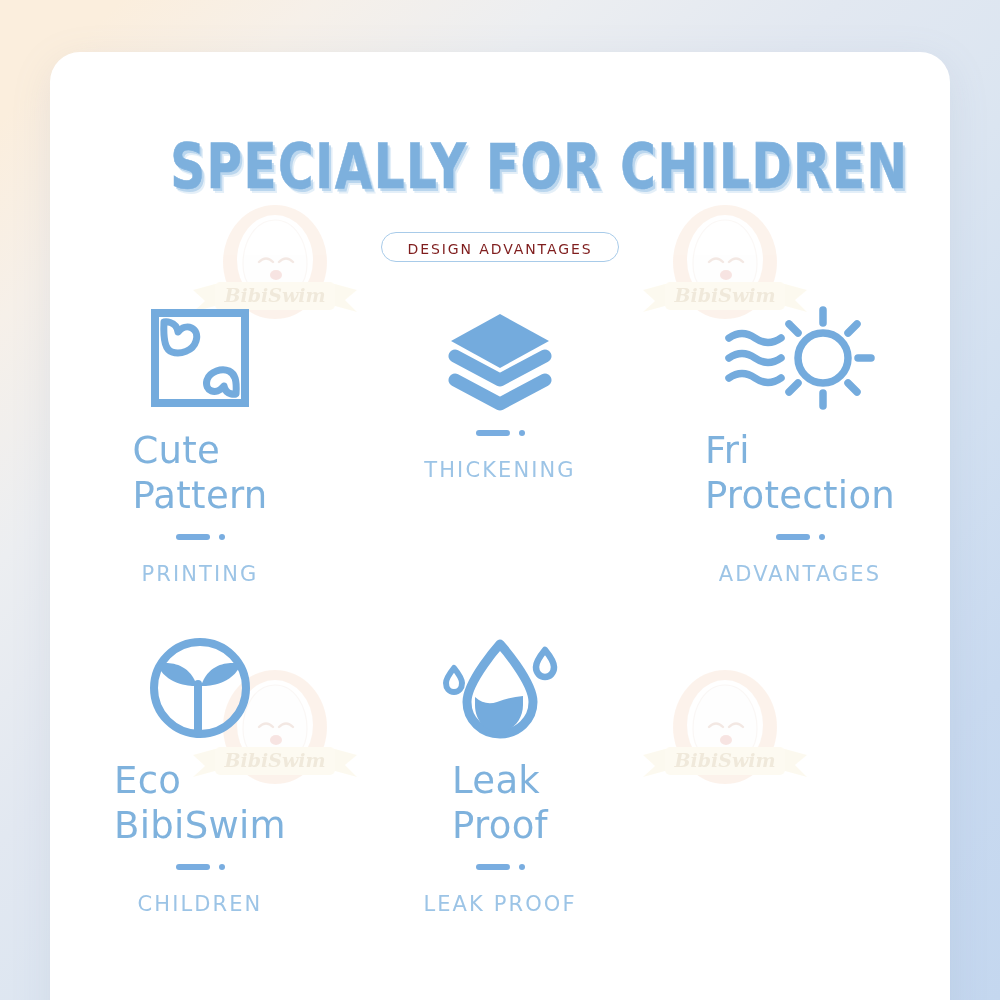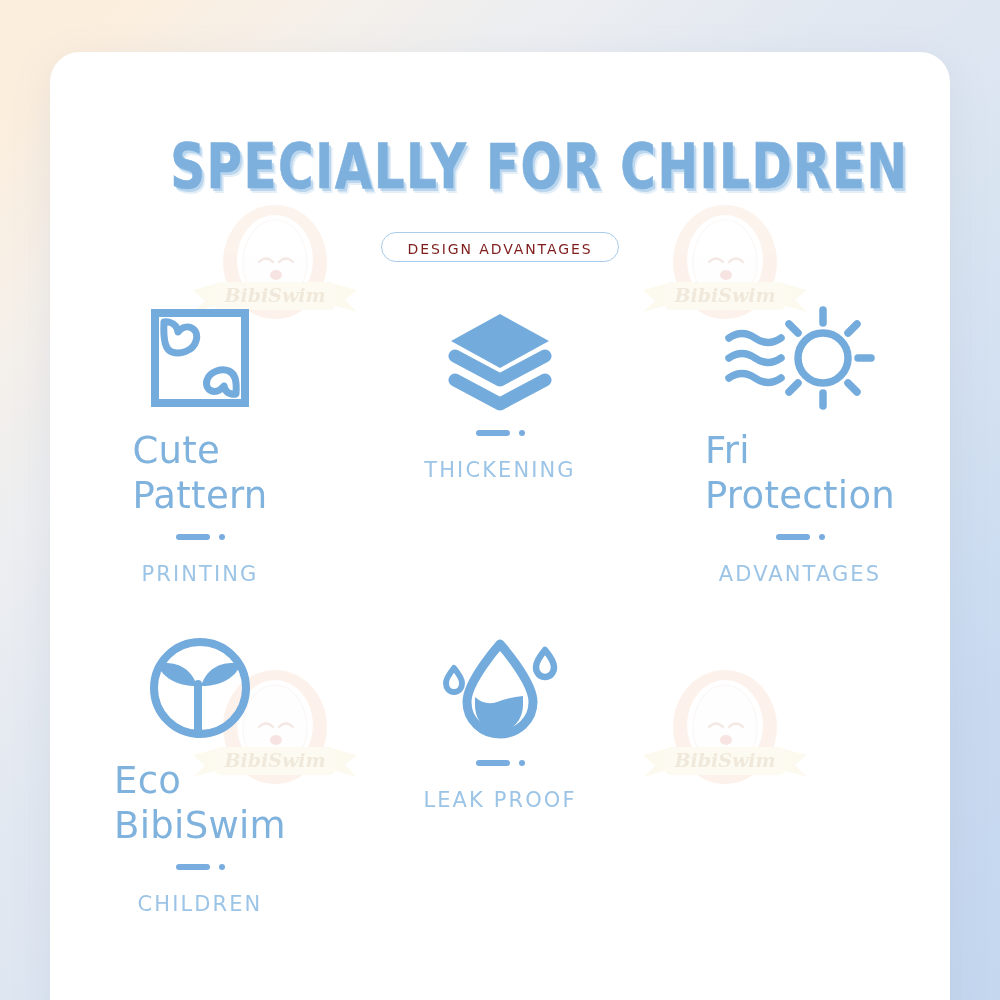--- a/index.html
+++ b/index.html
@@ -326,20 +326,22 @@
 
     <div class="feature">
       <div class="feature-icon">
         <svg width="118" height="108" viewBox="0 0 118 108">
           <path d="M59 10 C59 10 92 47 92 68 C92 86 77 100 59 100 C41 100 26 86 26 68 C26 47 59 10 59 10 Z" fill="none" stroke="#74abdd" stroke-width="9" stroke-linejoin="round"></path>
           <path d="M34 63 q10 9 22 5 q13 -5 26 -6 l0 9 c0 16 -12 27 -24 27 c-13 0 -24 -11 -24 -27 Z" fill="#74abdd"></path>
           <path d="M104 16 C104 16 113 27 113 33 C113 39 109 43 104 43 C99 43 95 39 95 33 C95 27 104 16 104 16 Z" fill="none" stroke="#74abdd" stroke-width="6.5" stroke-linejoin="round"></path>
           <path d="M13 34 C13 34 21 44 21 49 C21 54 18 58 13 58 C8 58 5 54 5 49 C5 44 13 34 13 34 Z" fill="none" stroke="#74abdd" stroke-width="6" stroke-linejoin="round"></path>
         </svg>
       </div>
+      <div class="feature-title">Leak
+Proof</div>
       <div class="divider">
         <span class="dash"></span>
         <span class="dot"></span>
       </div>
       <div class="feature-caption">LEAK PROOF</div>
     </div>
 
 
   </div>
 </div>

